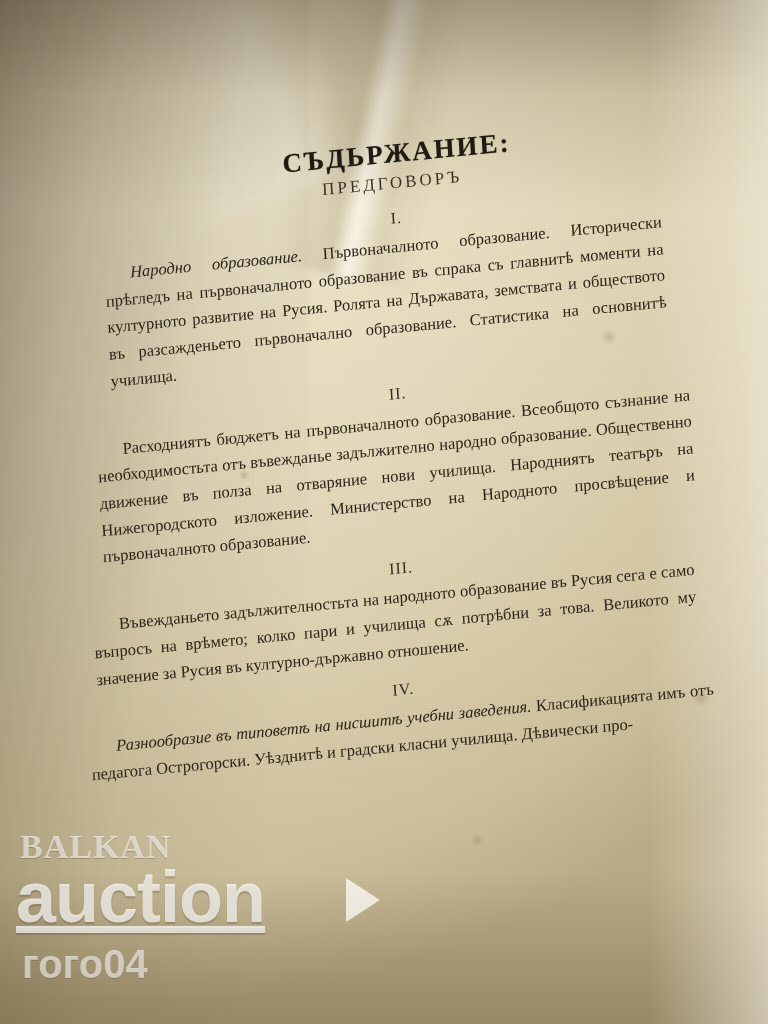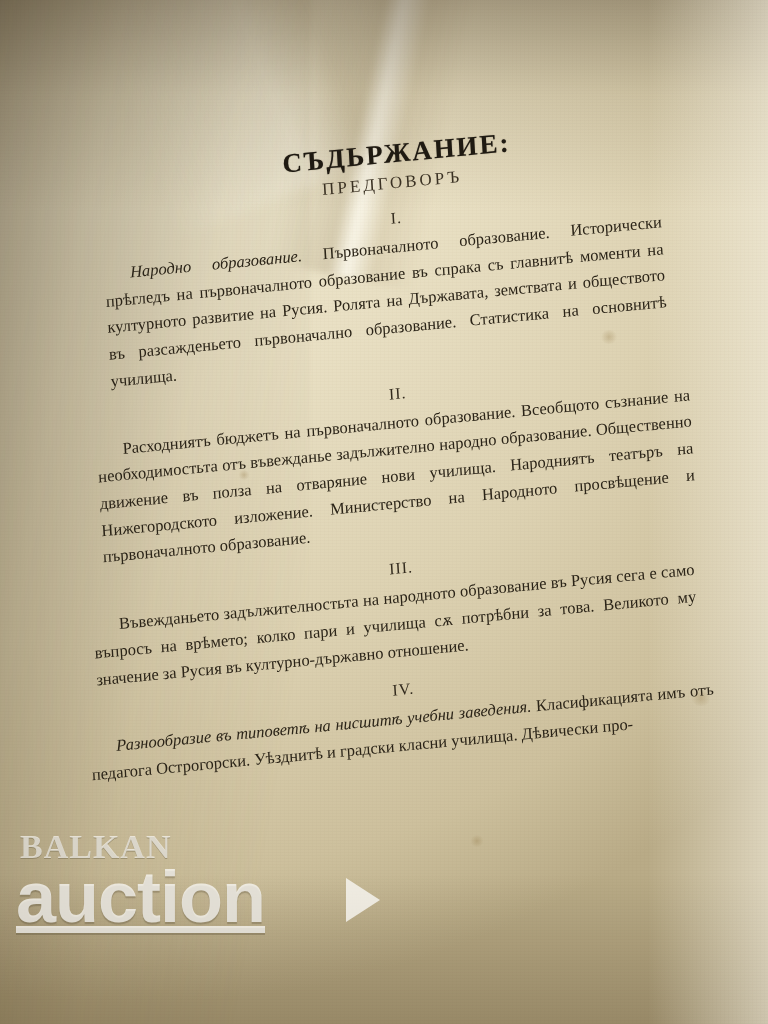--- a/index.html
+++ b/index.html
@@ -222,15 +222,16 @@
 
     <div class="sec-num n4">IV.</div>
     <p class="para s4"><span class="it">Разнообразие въ типоветѣ на нисшитѣ учебни заведения.</span><span> Класификацията имъ отъ педагога Острогорски. Уѣзднитѣ и градски класни училища. Дѣвически про-</span></p>
 
   </div>
 
   <div class="wm">
     <div class="wm-balkan">BALKAN</div>
     <div class="wm-auction">auction</div>
     <div class="wm-play"></div>
+    <div class="wm-id">гого04</div>
   </div>
 
 </div>
 
 </body></html>

